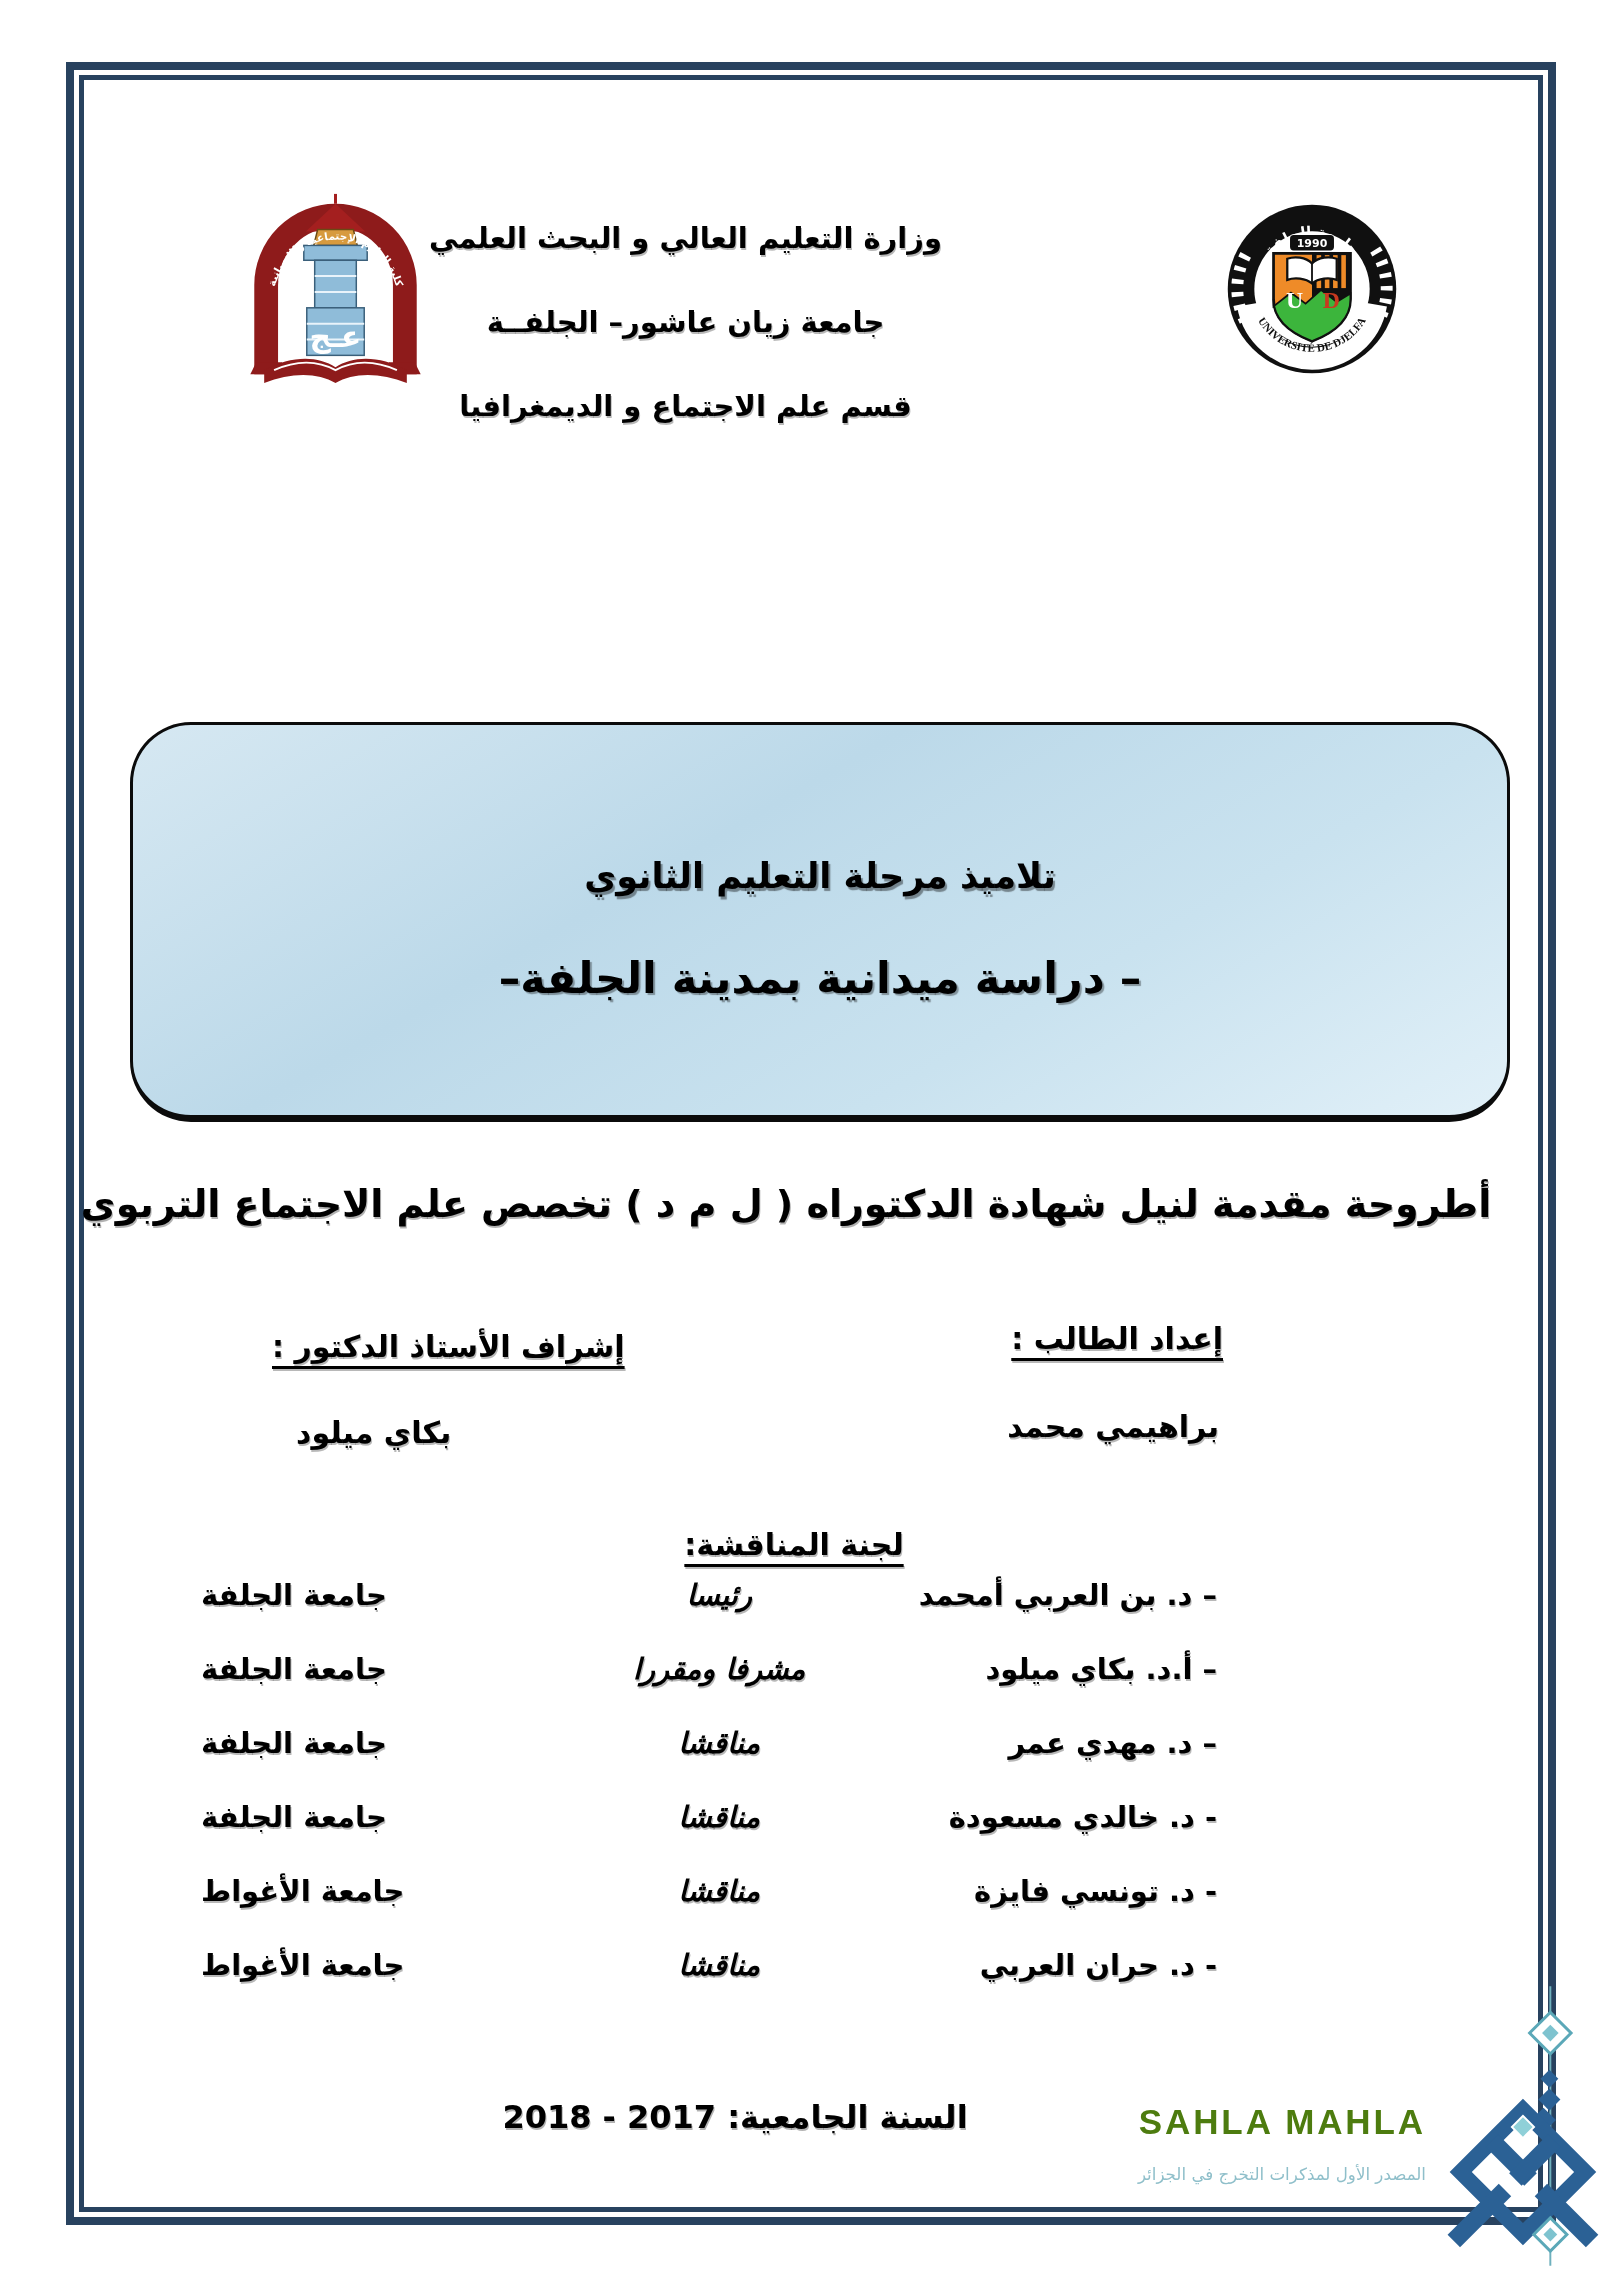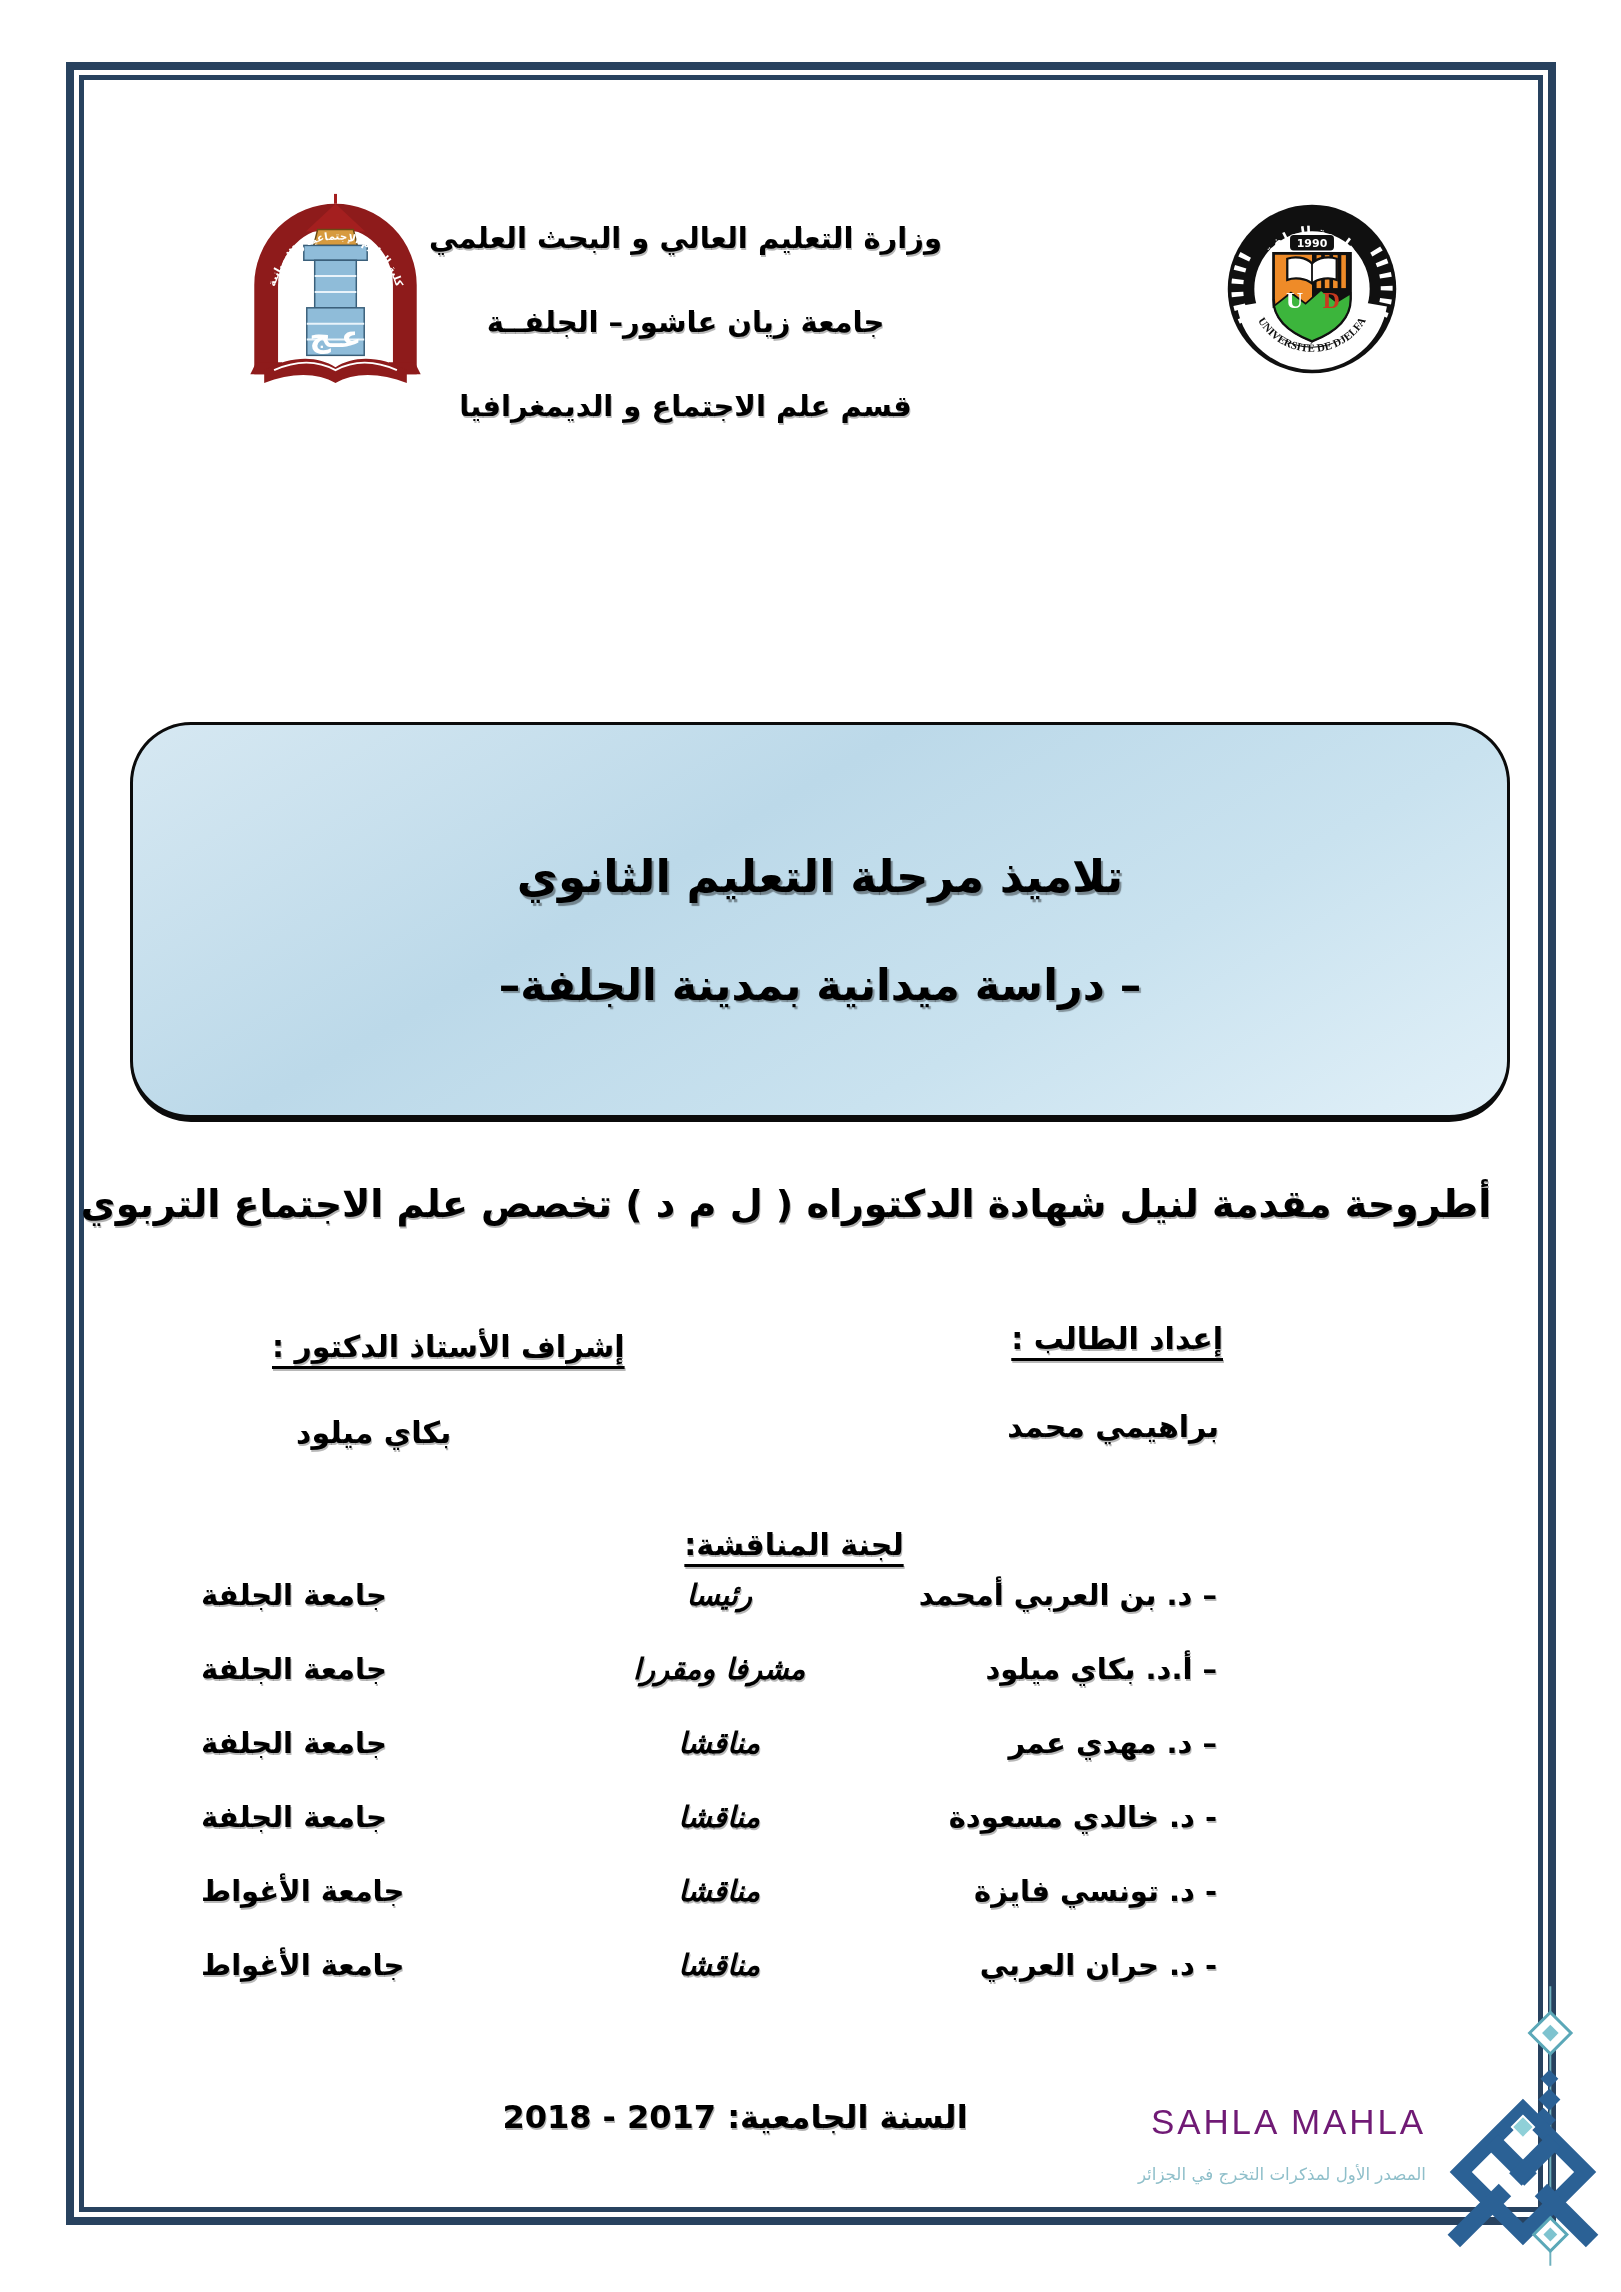--- a/index.html
+++ b/index.html
@@ -27,21 +27,21 @@
   
   .title-box{
     position:absolute;left:130px;top:722px;width:1380px;height:400px;z-index:2;
     box-sizing:border-box;border:3.9px solid #0b0b0b;border-bottom-width:7.8px;
     border-radius:61px;
     background:linear-gradient(150deg,#d6e8f2 0%,#bcd9e9 38%,#c9e2ef 68%,#e1f0f8 100%);
     display:flex;flex-direction:column;align-items:center;justify-content:center;
     gap:57px;padding-top:19.6px;direction:rtl;text-align:center;
   }
   .title-l1{font-size:45px;font-weight:bold;text-shadow:2px 2.9px 1px rgba(0,0,0,.4);}
-  .title-l2{font-size:45px;font-weight:bold;text-shadow:2px 2.9px 1px rgba(0,0,0,.4);}
+  .title-l2{font-size:35px;font-weight:bold;text-shadow:2px 2.9px 1px rgba(0,0,0,.4);}
   .title-l3{font-size:43px;font-weight:bold;text-shadow:2px 2px 1px rgba(0,0,0,.35);}
   
   .thesis-line{
     position:absolute;top:1182px;left:0;right:49px;z-index:2;
     text-align:center;direction:rtl;font-size:38px;font-weight:bold;
     text-shadow:1px 2px 0 rgba(0,0,0,.3);
   }
   
   .prep-label{font-size:30px;font-weight:bold;direction:rtl;
     text-decoration:underline;text-decoration-thickness:2.5px;text-underline-offset:8.8px;
@@ -67,22 +67,22 @@
   .c-role{text-align:center;font-style:italic;}
   .c-univ{text-align:left;}
   
   .year-line{
     position:absolute;top:2098px;left:0;right:151px;z-index:2;text-align:center;
     direction:rtl;font-size:32px;font-weight:bold;text-shadow:1px 2px 0 rgba(0,0,0,.3);
   }
   
   .wm-text{position:absolute;right:195px;top:2103px;z-index:3;text-align:right;}
   .wm-brand{
-    font-family:"Liberation Sans",sans-serif;font-weight:normal;font-size:35px;
-    letter-spacing:2.9px;color:#701a75;line-height:1.1;
+    font-family:"Liberation Sans",sans-serif;font-weight:bold;font-size:35px;
+    letter-spacing:2.9px;color:#4d7c0f;line-height:1.1;
   }
   .wm-tagline{direction:rtl;font-size:16.7px;color:#8fbfca;margin-top:22px;}
   .wm-calligraphy{position:absolute;left:1433px;top:1978px;z-index:4;}
   svg text{font-family:"DejaVu Sans",sans-serif;}
   .latin-serif{font-family:"Liberation Serif",serif;}
 </style>
 </head>
 <body>
 
 <div class="page">

